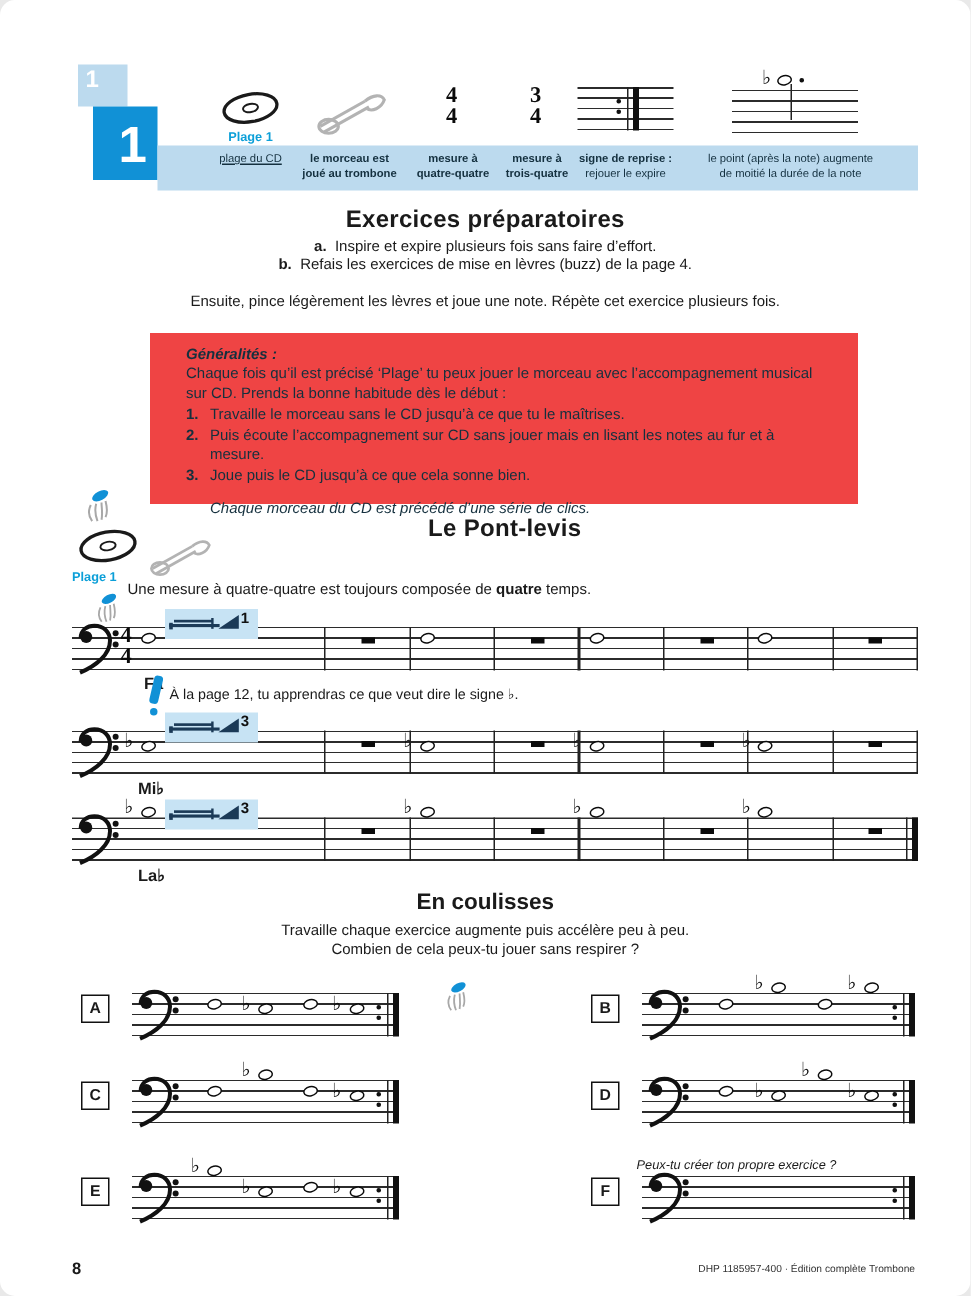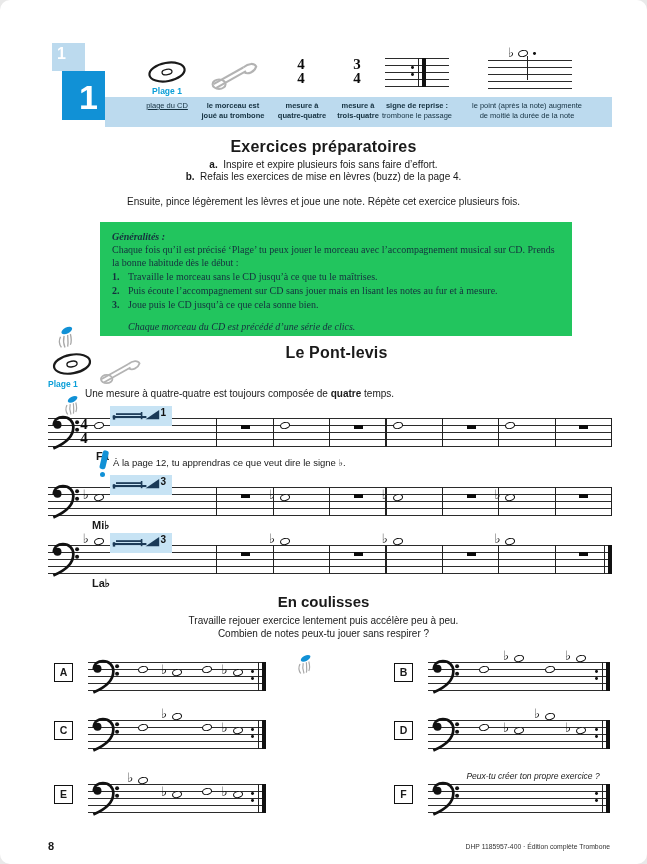--- a/index.html
+++ b/index.html
@@ -33,21 +33,21 @@
   .rdot{position:absolute;width:2.8px;height:2.8px;border-radius:50%;background:#111;}
   .tsig{position:absolute;font-family:"Liberation Serif",serif;font-weight:bold;font-size:15px;
         line-height:14px;width:12px;text-align:center;color:#0b0b0b;}
   .posbox{position:absolute;background:#c7e3f4;width:62px;height:20px;}
   .posnum{position:absolute;right:6px;top:1px;font-size:10px;font-weight:bold;color:#111;}
   .stafflabel{position:absolute;font-size:11px;font-weight:bold;}
   .letterbox{position:absolute;width:17px;height:17px;border:1.4px solid #111;text-align:center;
              line-height:17px;font-size:10.5px;font-weight:bold;background:#fff;}
 
   
-  .genbox{background:#22c55e;box-sizing:border-box;padding:8px 12px;font-size:10px;line-height:13px;color:#15303e;font-family:Liberation Serif, serif;}
+  .genbox{background:#ef4444;box-sizing:border-box;padding:8px 24px;font-size:10px;line-height:13px;color:#15303e;}
   .genrow{display:flex;margin-top:1px;}
   .gennum{width:16px;font-weight:bold;flex:none;}
 
   .txt10{font-size:10px;line-height:12.5px;}
   .h1{font-size:16px;font-weight:bold;letter-spacing:.2px;}
   .excl-bar{width:5.5px;height:19px;background:#1191d6;border-radius:2.5px;transform:rotate(13deg);transform-origin:50% 100%;}
   .excl-dot{width:5px;height:5px;border-radius:50%;background:#1191d6;margin-top:2.5px;margin-left:1px;}
 </style>
 </head>
 <body>
@@ -112,21 +112,21 @@
     <div class="cap nw b" style="left:197px;">
       <div>mesure à</div>
         <div>quatre-quatre</div>
     </div>
     <div class="cap nw b" style="left:253px;">
       <div>mesure à</div>
         <div>trois-quatre</div>
     </div>
     <div class="cap nw" style="left:312px;">
       <div class="b">signe de reprise :</div>
-        <div>trombone le passage</div>
+        <div>rejouer le expire</div>
     </div>
     <div class="cap nw" style="left:422px;">
       <div>le point (après la note) augmente</div>
         <div>de moitié la durée de la note</div>
     </div>
   </div>
 
   <div class="ctr txt10" style="top:159px;">
     <span class="b">a.</span>&nbsp;&nbsp;<span>Inspire et expire plusieurs fois sans faire d’effort.</span>
   </div>
@@ -310,22 +310,22 @@
       <div class="barline" style="left: calc(60% - 1px);"></div>
       <div class="barline" style="left: calc(70% - 1px);"></div>
       <div class="barline" style="left: calc(80% - 1px);"></div>
       <div class="barline" style="left: calc(90% - 1px);"></div>
       <div class="barline" style="right: 7px; left: auto;"></div>
       <div class="thickbar" style="right: 0px; left: auto;"></div>
     </div>
   <div class="stafflabel" style="left:92px;top:577px;">La♭</div>
 
   <div class="ctr" style="top:593px;font-size:15px;font-weight:bold;">En coulisses</div>
-  <div class="ctr txt10" style="top:615px;">Travaille rejouer exercice lentement puis accélère peu à peu.</div>
-  <div class="ctr txt10" style="top:628px;">Combien de notes peux-tu jouer sans respirer ?</div>
+  <div class="ctr txt10" style="top:615px;">Travaille chaque exercice augmente puis accélère peu à peu.</div>
+  <div class="ctr txt10" style="top:628px;">Combien de cela peux-tu jouer sans respirer ?</div>
 
   <div class="letterbox" style="left:54px;top:663px;">A</div>
   <div class="staff" style="left:88px;top:662px;width:178px;">
       <svg viewBox="0 0 36 40" style="position:absolute;left:2px;top:-3px;width:30px;height:36px">
         <circle cx="9" cy="10" r="4.8" fill="#111"></circle>
         <path d="M4.5 11 C4.5 4 10 1 15.5 1 C23 1 28 6 28 13 C28 24 17 33 4 38.5" fill="none" stroke="#111" stroke-width="3.2"></path>
         <circle cx="32.5" cy="7" r="2.4" fill="#111"></circle>
         <circle cx="32.5" cy="16" r="2.4" fill="#111"></circle>
       </svg>
       <div class="notehead" style="left: calc(31% - 5px); top: 3.7px;"></div>
@@ -418,21 +418,21 @@
       <div class="notehead" style="left: calc(50% - 5px); top: 7.2px;"></div>
       <div class="flat" style="left: calc(50% - 16px); top: 0.5px;">♭</div>
       <div class="notehead" style="left: calc(67% - 5px); top: 3.7px;"></div>
       <div class="notehead" style="left: calc(84% - 5px); top: 7.2px;"></div>
       <div class="flat" style="left: calc(84% - 16px); top: 0.5px;">♭</div>
       <div class="rdot" style="right: 12px; top: 8px;"></div>
       <div class="rdot" style="right: 12px; top: 15.2px;"></div>
       <div class="barline" style="right: 7px; left: auto;"></div>
       <div class="thickbar" style="right: 0px; left: auto;"></div>
     </div>
-  <div class="abs i nw" style="left:533px;top:771px;transform:translateX(-50%);font-size:8.5px;">Peux-tu créer ton propre exercice ?</div>
+  <div class="abs i nw" style="left:491px;top:771px;transform:translateX(-50%);font-size:8.5px;">Peux-tu créer ton propre exercice ?</div>
   <div class="letterbox" style="left:394px;top:785px;">F</div>
   <div class="staff" style="left:428px;top:784px;width:182px;">
       <svg viewBox="0 0 36 40" style="position:absolute;left:2px;top:-3px;width:30px;height:36px">
         <circle cx="9" cy="10" r="4.8" fill="#111"></circle>
         <path d="M4.5 11 C4.5 4 10 1 15.5 1 C23 1 28 6 28 13 C28 24 17 33 4 38.5" fill="none" stroke="#111" stroke-width="3.2"></path>
         <circle cx="32.5" cy="7" r="2.4" fill="#111"></circle>
         <circle cx="32.5" cy="16" r="2.4" fill="#111"></circle>
       </svg>
       <div class="rdot" style="right: 12px; top: 8px;"></div>
       <div class="rdot" style="right: 12px; top: 15.2px;"></div>

